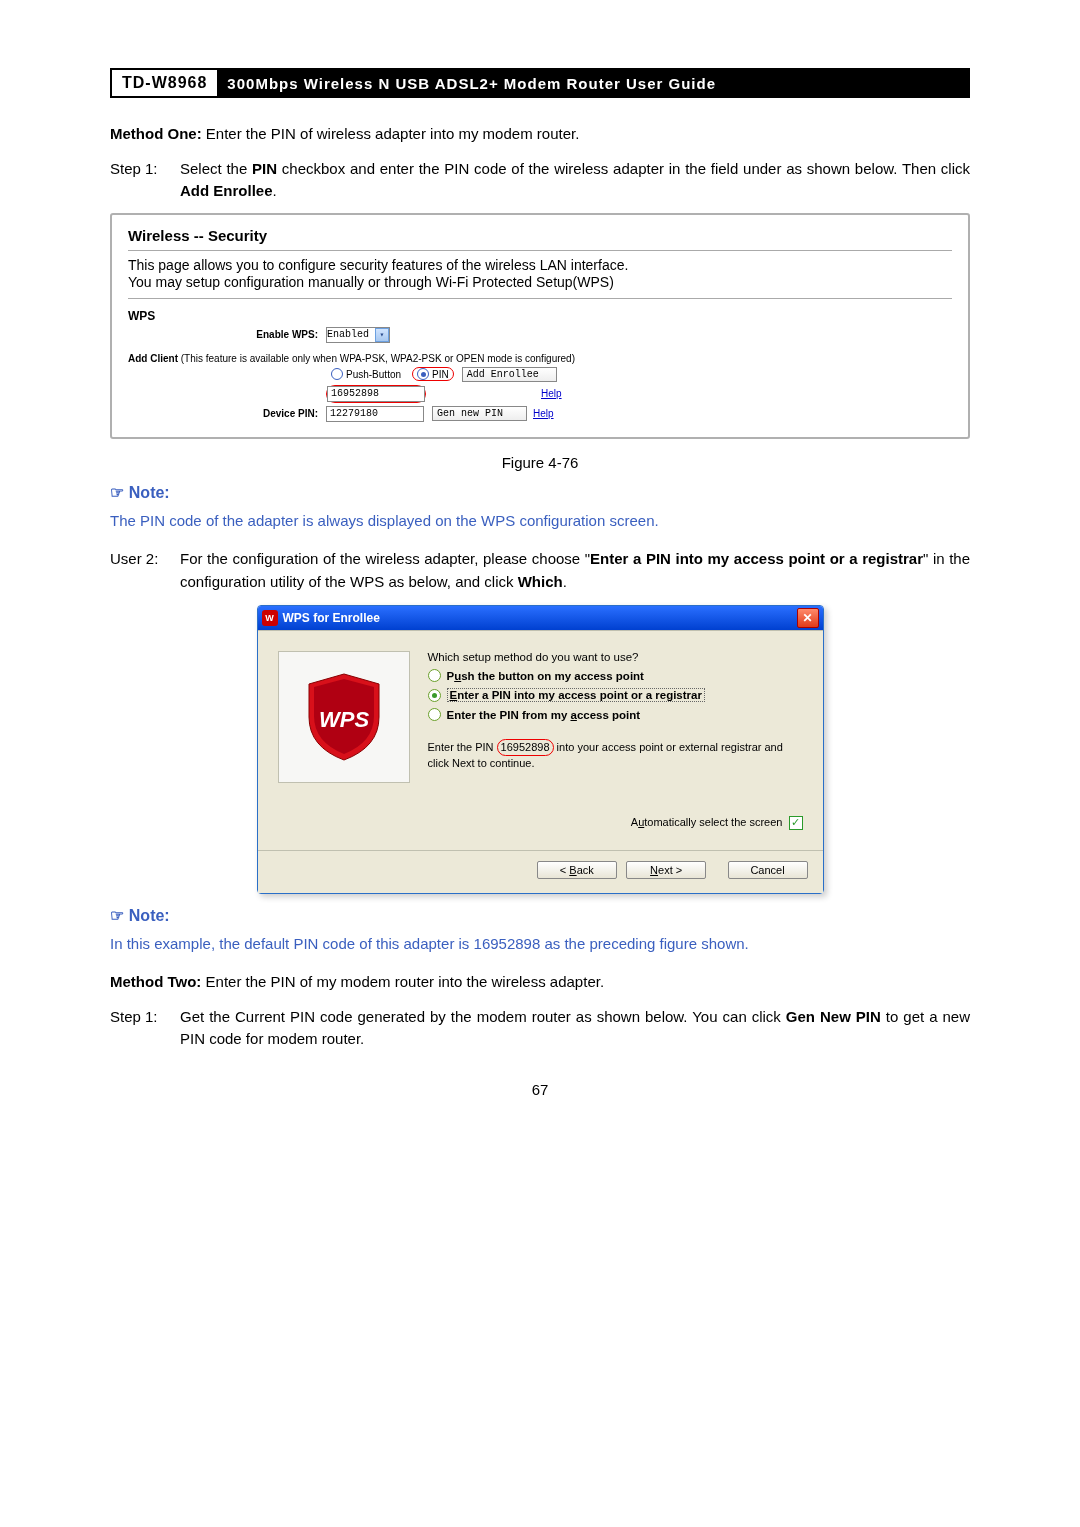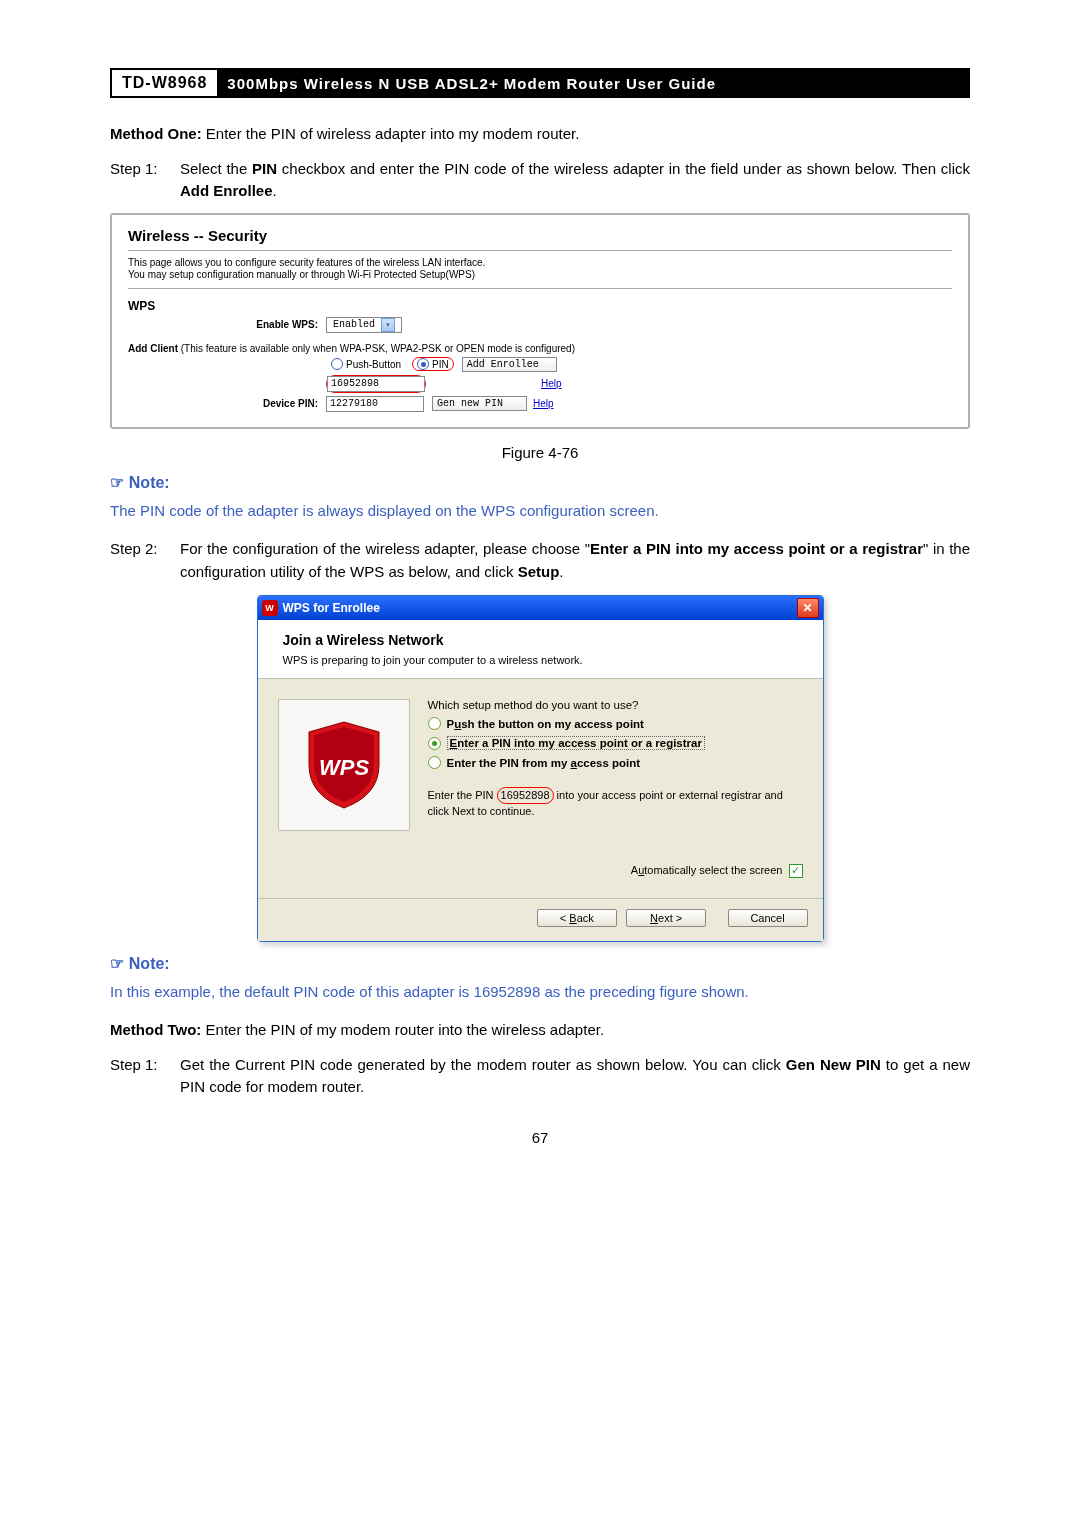--- a/index.html
+++ b/index.html
@@ -95,21 +95,21 @@
     font-weight: bold;
     font-size: 15px;
     margin-bottom: 6px;
   }
   .hr-line {
     border: none;
     border-top: 1px solid #aaa;
     margin: 6px 0;
   }
   .router-desc {
-    font-size: 10px;
+    font-size: 14px;
     line-height: 1.25;
   }
   .wps-head {
     font-weight: bold;
     font-size: 12px;
     margin-top: 10px;
     margin-bottom: 4px;
   }
   .row {
     display: flex;
@@ -121,21 +121,21 @@
     width: 190px;
     text-align: right;
     padding-right: 8px;
     font-weight: bold;
     font-size: 10px;
   }
   .select-box {
     border: 1px solid #888;
     font-family: "Courier New", monospace;
     font-size: 10px;
-    padding: 0 6px;
+    padding: 0 0;
     display: inline-flex;
     align-items: center;
     background: #fff;
     height: 14px;
   }
   .dropdown-arrow {
     width: 12px;
     height: 12px;
     background: linear-gradient(#d0e4ff,#a8c8f0);
     border: 1px solid #6ca0e0;
@@ -444,35 +444,31 @@
       <span class="link">Help</span>
     </div>
   </div>
 
   <div class="figure-caption">Figure 4-76</div>
 
   <div class="note-label">Note:</div>
   <div class="note-text">The PIN code of the adapter is always displayed on the WPS configuration screen.</div>
 
   <div class="step">
-    <div class="step-label">Step 2:</div>
+    <div class="step-label">User 2:</div>
     <div class="step-body" style="text-align:justify">
-      <span>For the configuration of the wireless adapter, please choose "</span><b>Enter a PIN into my access point or a registrar</b><span>" in the configuration utility of the WPS as below, and click </span><b>Setup</b><span>.</span>
+      <span>For the configuration of the wireless adapter, please choose "</span><b>Enter a PIN into my access point or a registrar</b><span>" in the configuration utility of the WPS as below, and click </span><b>Which</b><span>.</span>
     </div>
   </div>
 
   <div class="wizard">
     <div class="wizard-titlebar">
       <div class="wizard-icon">W</div>
       <div class="wizard-title">WPS for Enrollee</div>
       <div class="close-btn">✕</div>
-    </div>
-    <div class="wizard-header">
-      <div class="wizard-h1">Join a Wireless Network</div>
-      <div class="wizard-sub">WPS is preparing to join your computer to a wireless network.</div>
     </div>
     <div class="wizard-body">
       <div class="wps-logo">
         <div class="shield">
           <svg viewBox="0 0 80 90">
             <path d="M40 2 L75 12 L75 45 Q75 75 40 88 Q5 75 5 45 L5 12 Z" fill="#d8101a" stroke="#800" stroke-width="1"></path>
             <path d="M40 7 L70 15 L70 44 Q70 70 40 82 Q10 70 10 44 L10 15 Z" fill="#b00012"></path>
             <text x="40" y="55" font-family="Arial Black,Arial" font-size="22" font-weight="900" font-style="italic" fill="#fff" text-anchor="middle">WPS</text>
           </svg>
         </div>

